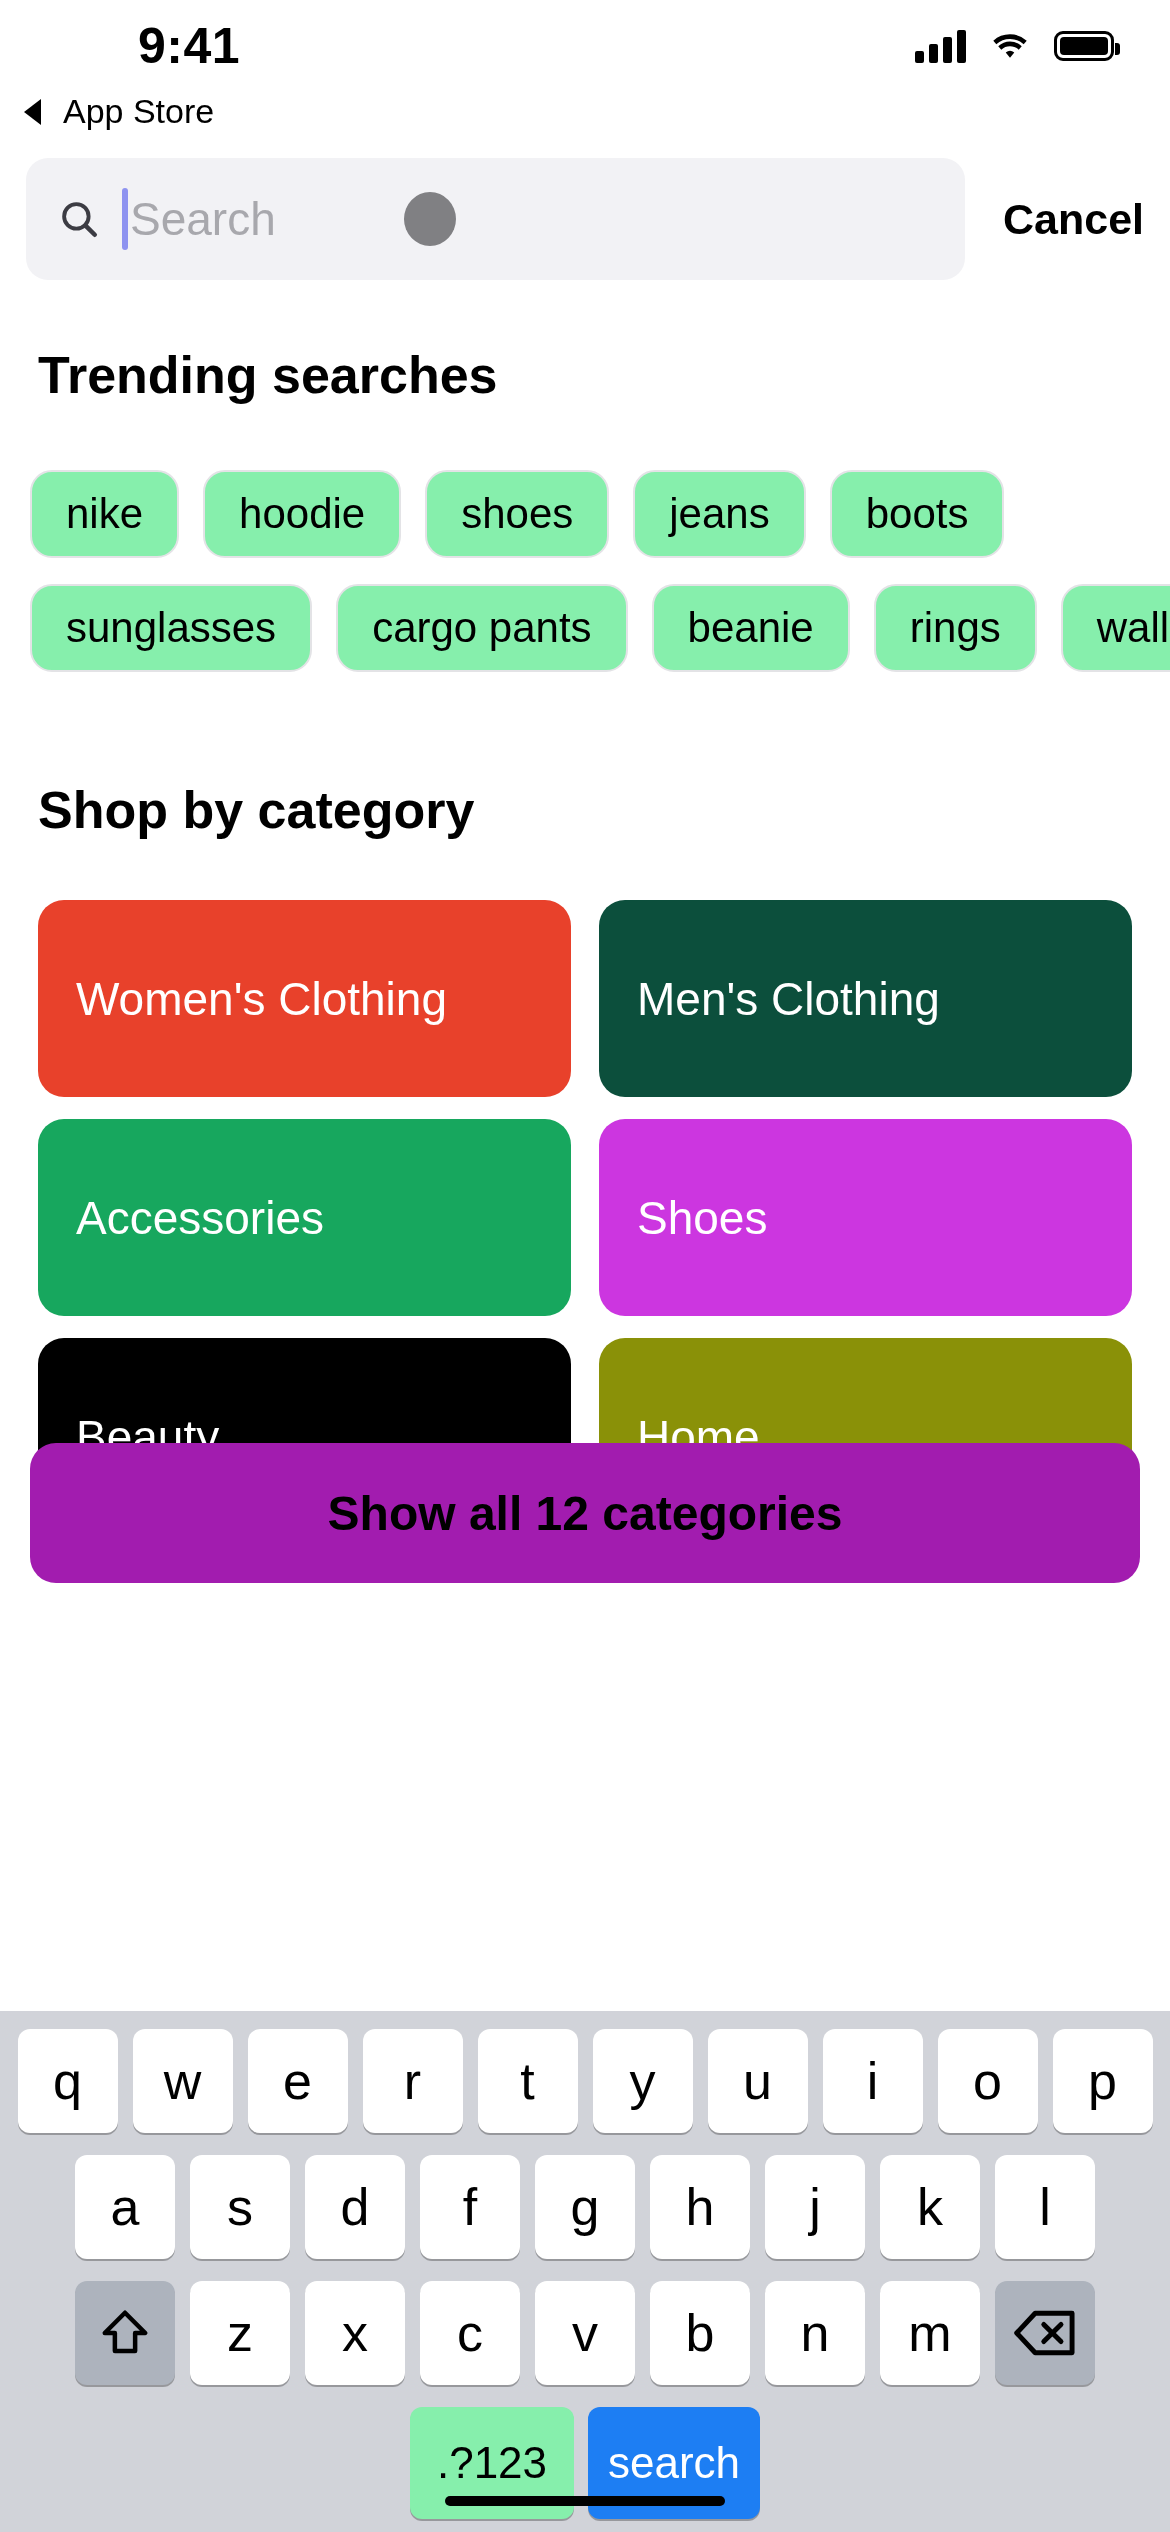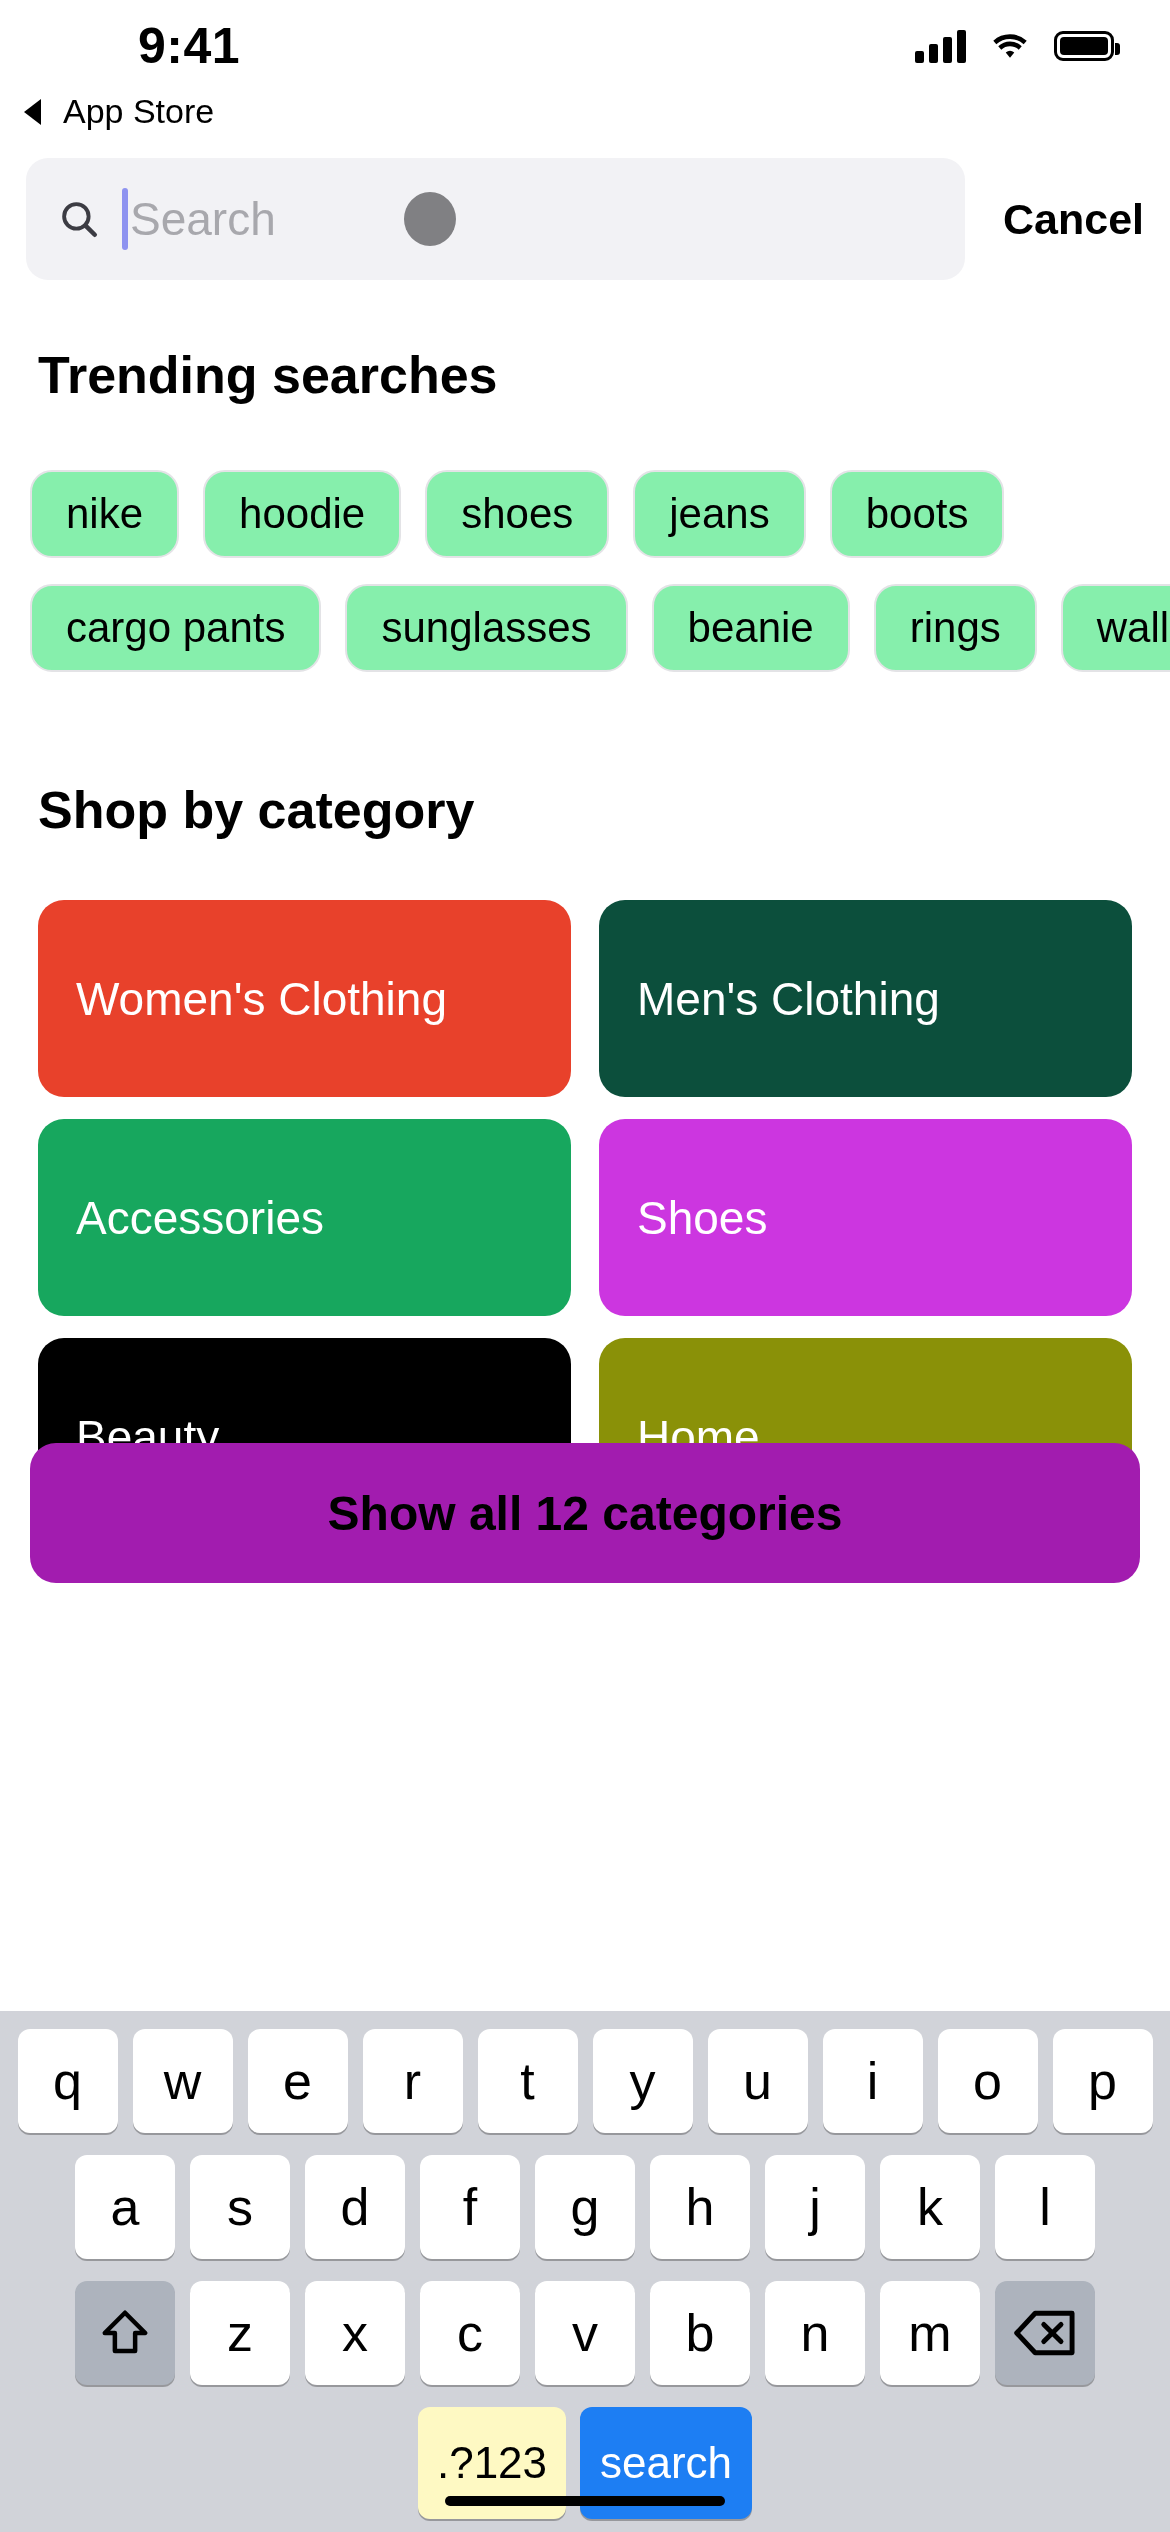--- a/index.html
+++ b/index.html
@@ -126,21 +126,21 @@
     background:#fff; border-radius:12px; height:104px;
     display:flex; align-items:center; justify-content:center;
     font-size:52px; color:#000;
     box-shadow:0 2px 0 rgba(0,0,0,0.28);
     flex:none;
   }
   .krow.r1 .key { width:100px; }
   .krow.r2 .key { width:100px; }
   .krow.r3 .key { width:100px; }
   .key.wide { background:#adb3bd; width:140px; }
-  .key.num { background:#fef9c3; width:148px; font-size:44px; height:112px; }
+  .key.num { background:#86efac; width:164px; font-size:44px; height:112px; }
   .key.space { width:358px; height:112px; font-size:44px; }
   .key.search { background:#1d7ef3; color:#fff; width:172px; height:112px;
     font-size:44px; }
   .shift-ic, .del-ic { width:64px; height:54px; }
 
   .home-ind {
     position:absolute; bottom:26px; left:50%; transform:translateX(-50%);
     width:280px; height:10px; background:#000; border-radius:5px;
   }
 </style>
@@ -191,22 +191,22 @@
   <div class="section-title" id="trending-title">Trending searches</div>
   <div class="chip-rows">
     <div class="chip-row">
       <div class="chip">nike</div>
       <div class="chip">hoodie</div>
       <div class="chip">shoes</div>
       <div class="chip">jeans</div>
       <div class="chip">boots</div>
     </div>
     <div class="chip-row">
+      <div class="chip">sunglasses</div>
       <div class="chip">cargo pants</div>
-      <div class="chip">sunglasses</div>
       <div class="chip">beanie</div>
       <div class="chip">rings</div>
       <div class="chip">wallets</div>
     </div>
   </div>
 
   <div class="section-title" id="category-title">Shop by category</div>
   <div class="cat-grid">
     <div class="cat-tile" style="background: rgb(232, 65, 43);">Women's Clothing</div>
     <div class="cat-tile" style="background: rgb(12, 79, 60);">Men's Clothing</div>

